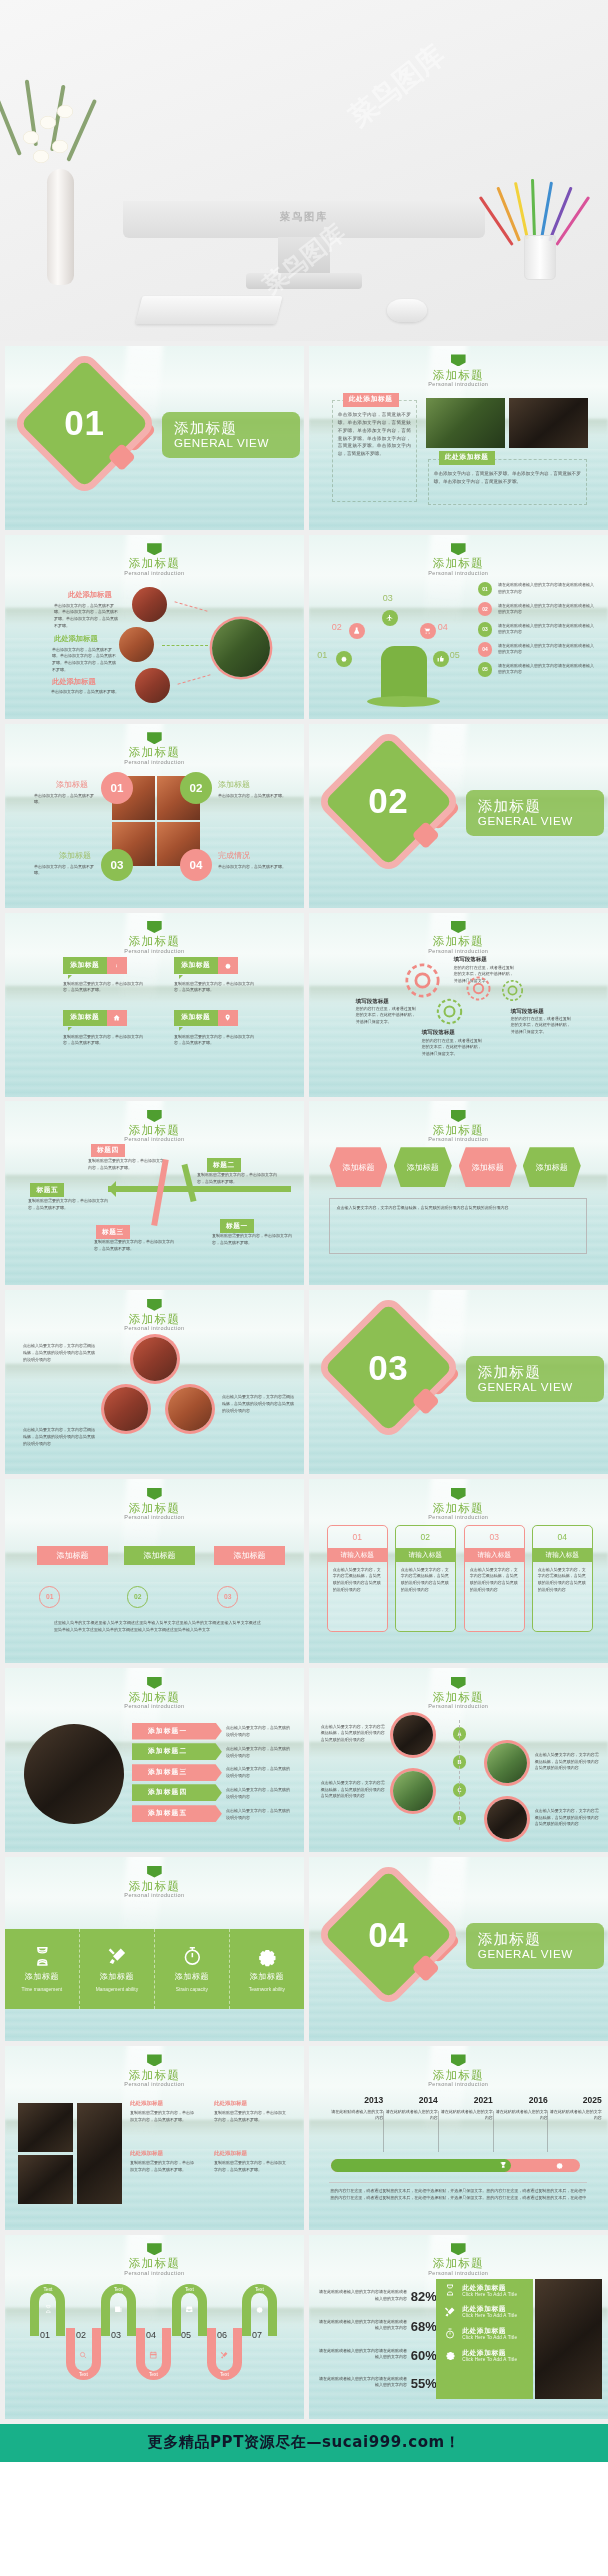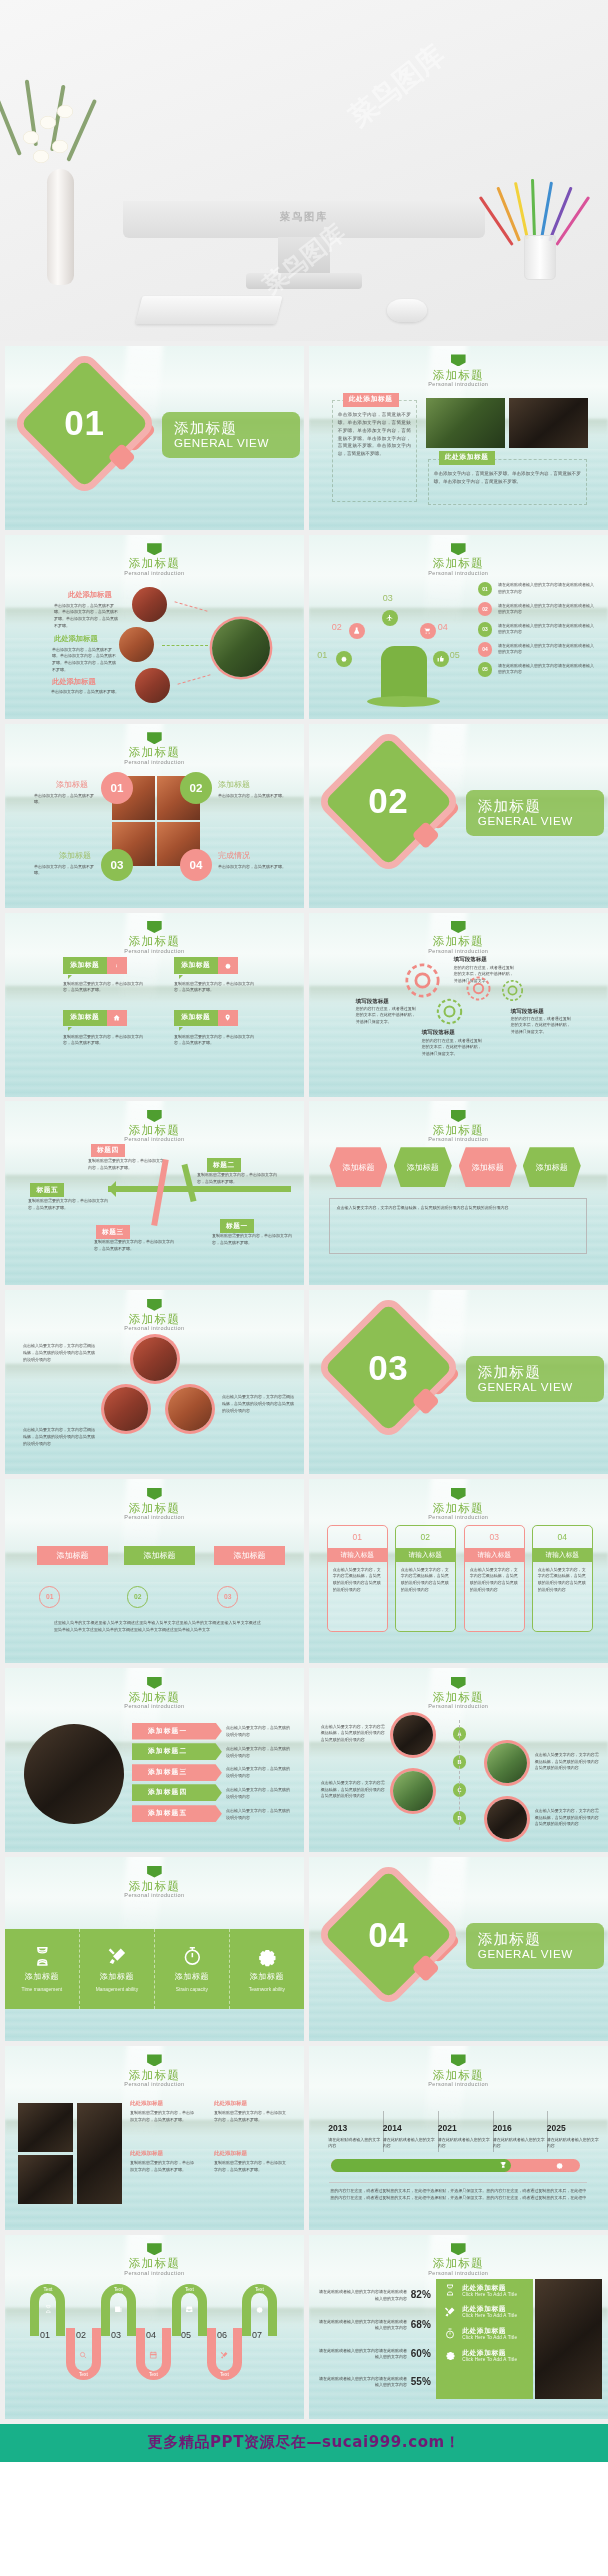--- a/index.html
+++ b/index.html
@@ -113,43 +113,43 @@
   .pennant.g{background:#8cbf52;clip-path:polygon(0 0,93% 0,100% 50%,93% 100%,0 100%);}
 
   
   .istrip{position:absolute;left:0;right:0;top:72px;height:80px;background:#8cbf52;display:flex;z-index:6;}
   .istrip>div{flex:1;border-right:0.6px dashed rgba(255,255,255,.5);display:flex;flex-direction:column;align-items:center;justify-content:center;gap:4.3px;}
   .istrip>div:last-child{border-right:none;}
   .istrip .zh{color:#fff;font-size:8px;letter-spacing:0.6px;}
   .istrip .en{color:rgba(255,255,255,.88);font-size:4.9px;}
 
   
-  .tl-col{position:absolute;top:36px;width:55px;text-align:left;}
+  .tl-col{position:absolute;top:8px;width:55px;text-align:right;}
   .tl-col .y{font-size:8.5px;font-weight:bold;color:#262626;}
   .tl-col .d{font-size:4px;color:#444;line-height:1.6;margin-top:3.7px;}
   .tl-sep{position:absolute;top:24px;width:0.6px;background:rgba(120,120,120,.45);height:41px;}
   .tl-bar{position:absolute;height:13.4px;border-radius:6.7px;}
 
   
   .ushape{position:absolute;width:35px;height:52px;}
   .ushape .u{position:absolute;inset:0;border:9.7px solid #8cbf52;border-bottom:none;border-radius:18px 18px 0 0;box-sizing:border-box;}
   .ushape.down .u{border:9.7px solid #f4948f;border-top:none;border-radius:0 0 18px 18px;}
   .unum{position:absolute;font-size:9px;color:#3a3a3a;}
 
   
-  .pct{position:absolute;font-size:10px;font-weight:bold;color:#2b2b2b;}
+  .pct{position:absolute;font-size:13px;font-weight:bold;color:#2b2b2b;}
   .pctxt{position:absolute;font-size:4px;color:#3c3c3c;line-height:1.6;text-align:right;}
   .grnpanel{position:absolute;background:#8cbf52;}
   .grnrow{display:flex;align-items:center;gap:6px;padding:4.3px 0 4.3px 8.5px;}
   .grnrow .zh{color:#fff;font-size:6.7px;font-weight:bold;letter-spacing:0.6px;line-height:1.2;}
   .grnrow .en{color:rgba(255,255,255,.92);font-size:4.6px;letter-spacing:0.2px;}
 
   
   .fbar1{width:608px;height:38px;background:#18b089;display:flex;align-items:center;justify-content:center;}
-  .fbar1 span{color:#701a75;font-size:15px;font-weight:bold;letter-spacing:0.6px;font-family:"DejaVu Sans",sans-serif;}
+  .fbar1 span{color:#0f172a;font-size:15px;font-weight:bold;letter-spacing:0.6px;font-family:"DejaVu Sans",sans-serif;}
   .fbar2{width:608px;height:44px;background:#8cc63f;display:flex;align-items:center;justify-content:center;}
   .fbar2 span{color:#fff;font-size:16.4px;font-weight:bold;letter-spacing:0.6px;font-family:"DejaVu Sans",sans-serif;}
   .ftail{width:608px;height:152px;background:#fff;}
 </style>
 </head>
 <body>
 
 <div class="page">
 
   <div class="hero">

